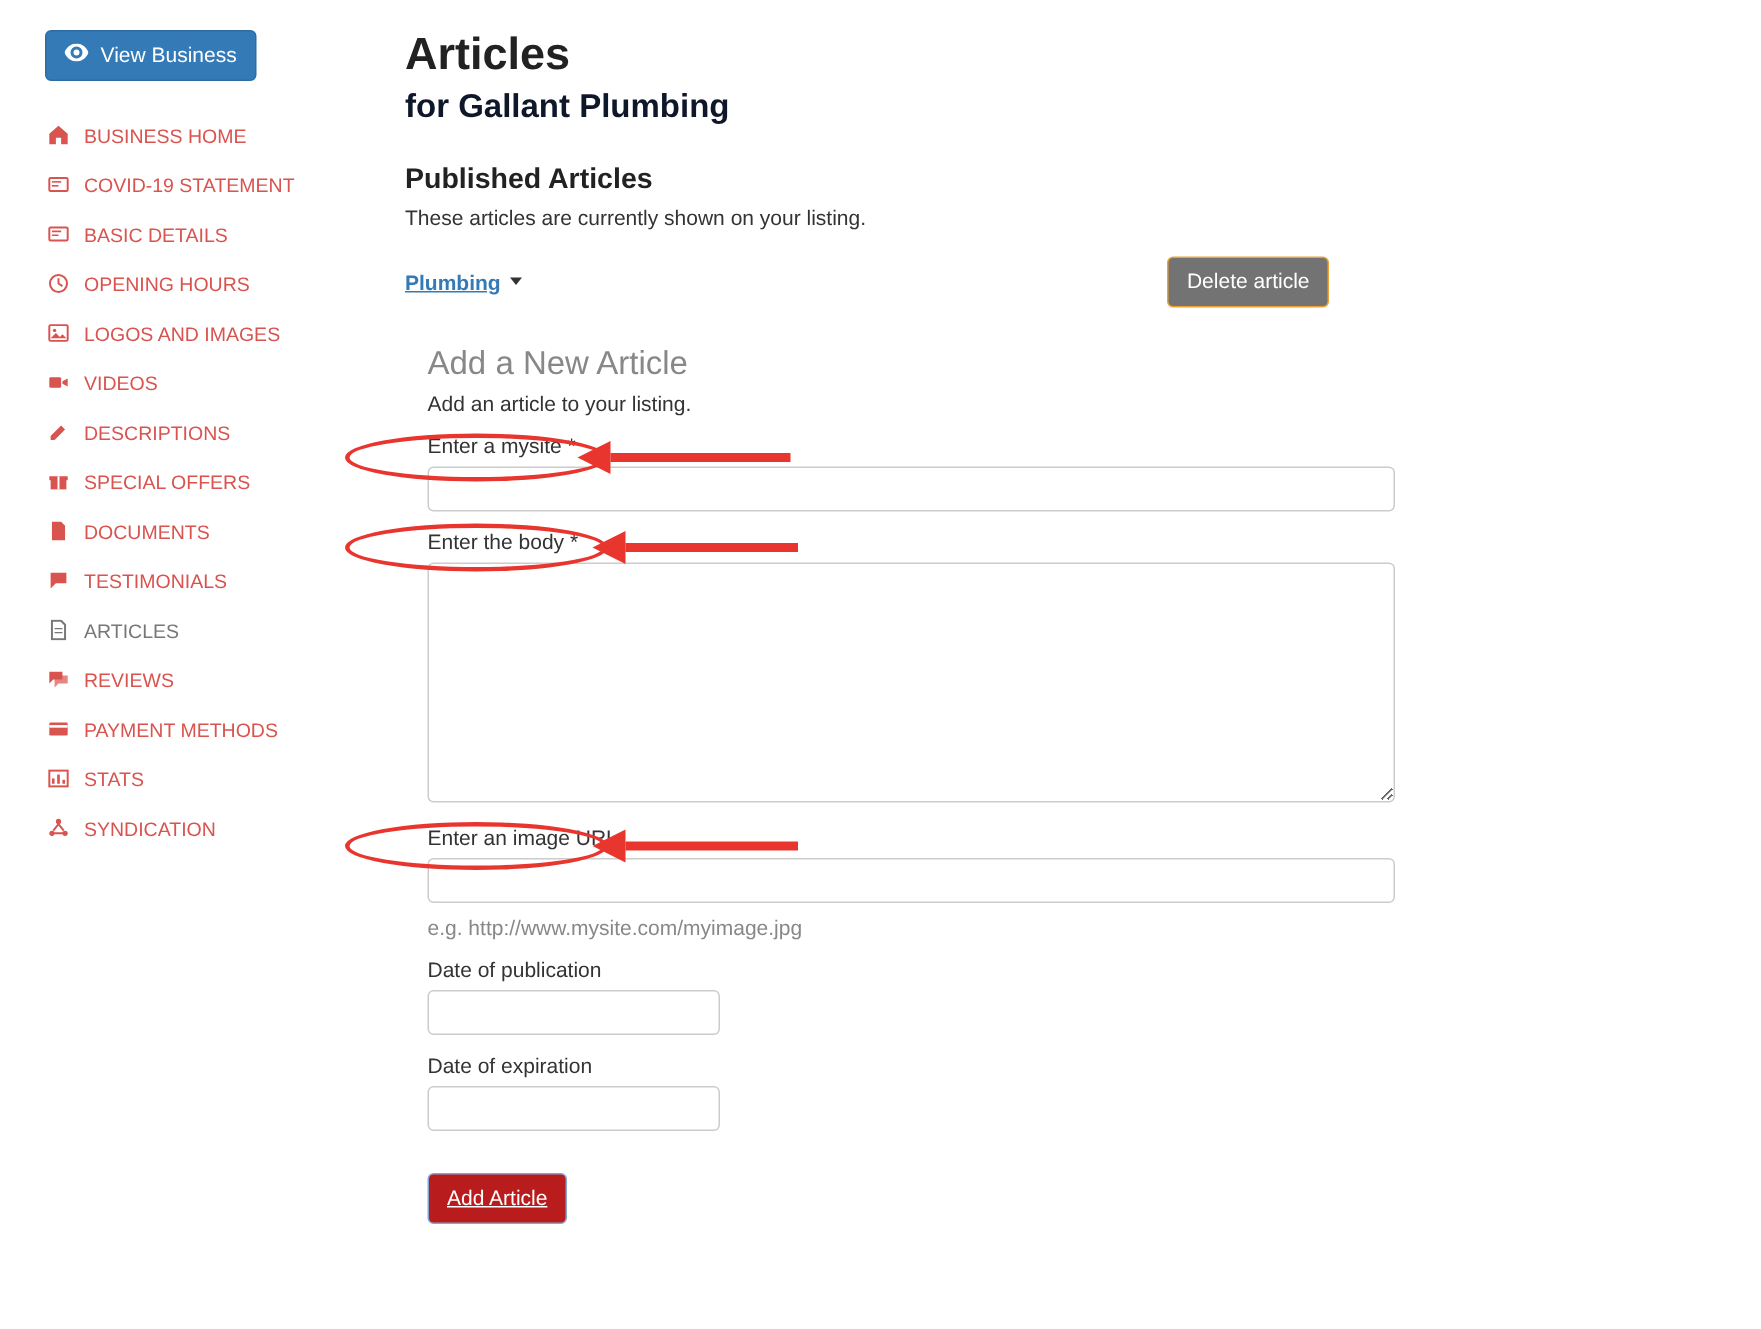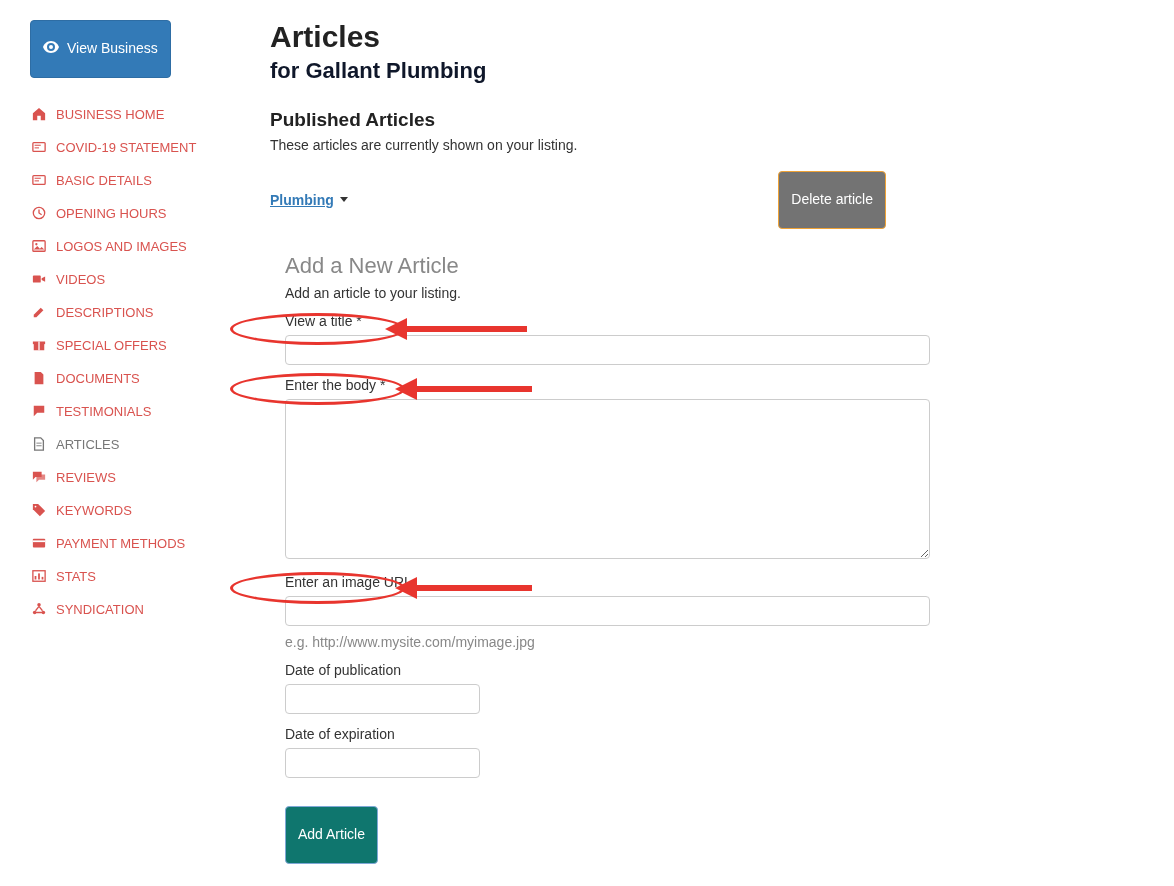--- a/index.html
+++ b/index.html
@@ -19,41 +19,42 @@
     width: 225px;
     flex-shrink: 0;
   }
   .main {
     flex: 1;
     padding-left: 15px;
     max-width: 920px;
   }
   .btn {
     display: inline-block;
-    padding: 18px 12px;
+    padding: 6px 12px;
     border-radius: 4px;
     border: 1px solid transparent;
     font-size: 14px;
     cursor: pointer;
     line-height: 1.42857;
   }
   .btn-primary {
     background: #337ab7;
     color: #fff;
     border-color: #2e6da4;
   }
   .btn-warning {
     background: #737373;
     color: #fff;
     border-color: #eea236;
   }
   .btn-add {
-    background: #0f766e;
+    background: #b91c1c;
     color: #fff;
     border-color: #7fa8d7;
+    text-decoration: underline;
   }
   .view-business-btn {
     margin-bottom: 20px;
     display: inline-flex;
     align-items: center;
     gap: 8px;
   }
   .nav-list {
     list-style: none;
     padding: 0;
@@ -321,29 +322,20 @@
             <svg class="icon-svg" viewBox="0 0 16 16">
               <path d="M1 2h10v6H4l-3 3z"></path>
               <path d="M5 5h10v6H8l-3 3z" fill="currentColor" opacity="0.7"></path>
             </svg>
           </span>
           <span>REVIEWS</span>
         </li>
         <li class="nav-item">
           <span class="nav-icon">
             <svg class="icon-svg" viewBox="0 0 16 16">
-              <path d="M1 1h6l8 8-6 6-8-8z"></path>
-              <circle cx="4" cy="4" r="1" fill="#fff"></circle>
-            </svg>
-          </span>
-          <span>KEYWORDS</span>
-        </li>
-        <li class="nav-item">
-          <span class="nav-icon">
-            <svg class="icon-svg" viewBox="0 0 16 16">
               <rect x="1" y="3" width="14" height="10" rx="1"></rect>
               <rect x="1" y="5" width="14" height="2" fill="#fff"></rect>
             </svg>
           </span>
           <span>PAYMENT METHODS</span>
         </li>
         <li class="nav-item">
           <span class="nav-icon">
             <svg class="icon-svg" viewBox="0 0 16 16">
               <rect x="1" y="2" width="14" height="12" fill="none" stroke="currentColor" stroke-width="1.5"></rect>
@@ -380,21 +372,21 @@
         <span>Plumbing </span>
         <span class="caret"></span>
       </a>
       <button class="btn btn-warning">Delete article</button>
     </div>
 
     <div class="form-area">
       <h3 class="form-title">Add a New Article</h3>
       <p class="form-subtext">Add an article to your listing.</p>
 
-      <label class="form-label">View a title *</label>
+      <label class="form-label">Enter a mysite *</label>
       <input type="text" class="form-control" style="">
 
       <label class="form-label">Enter the body *</label>
       <textarea class="form-control" style=""></textarea>
 
       <label class="form-label">Enter an image URL</label>
       <input type="text" class="form-control" style="">
       <p class="help-text">e.g. http://www.mysite.com/myimage.jpg</p>
 
       <label class="form-label">Date of publication</label>

